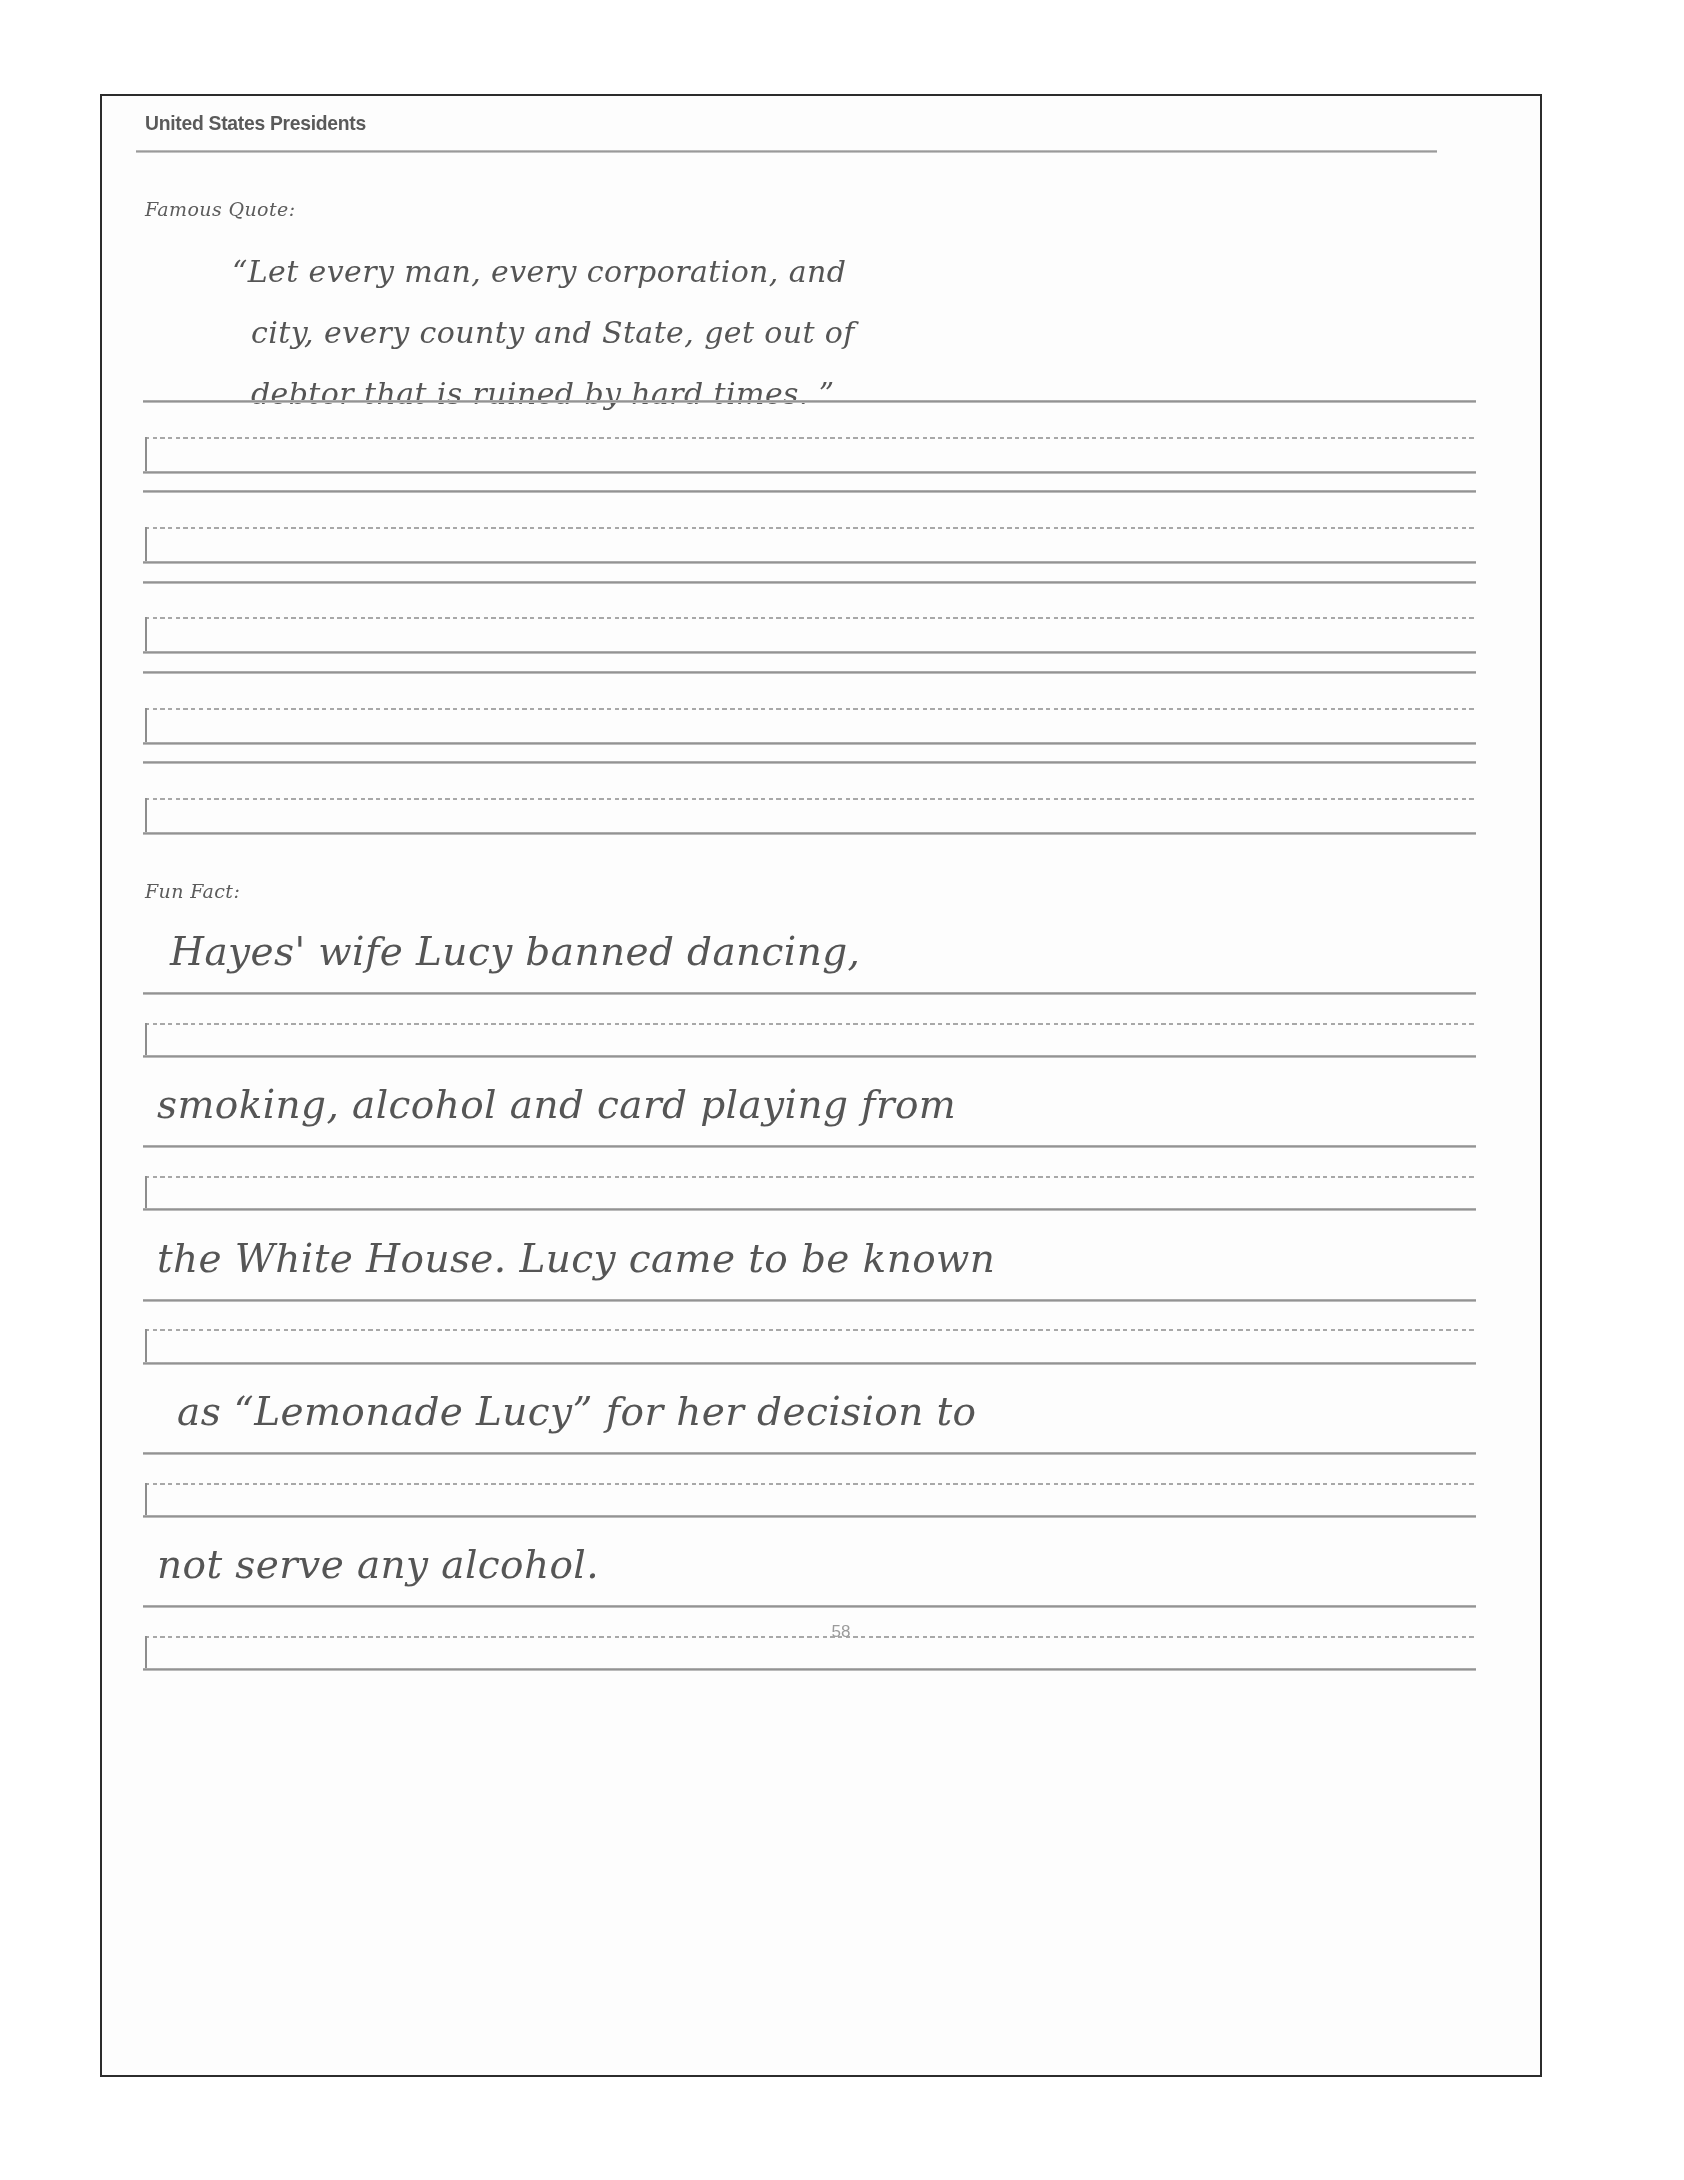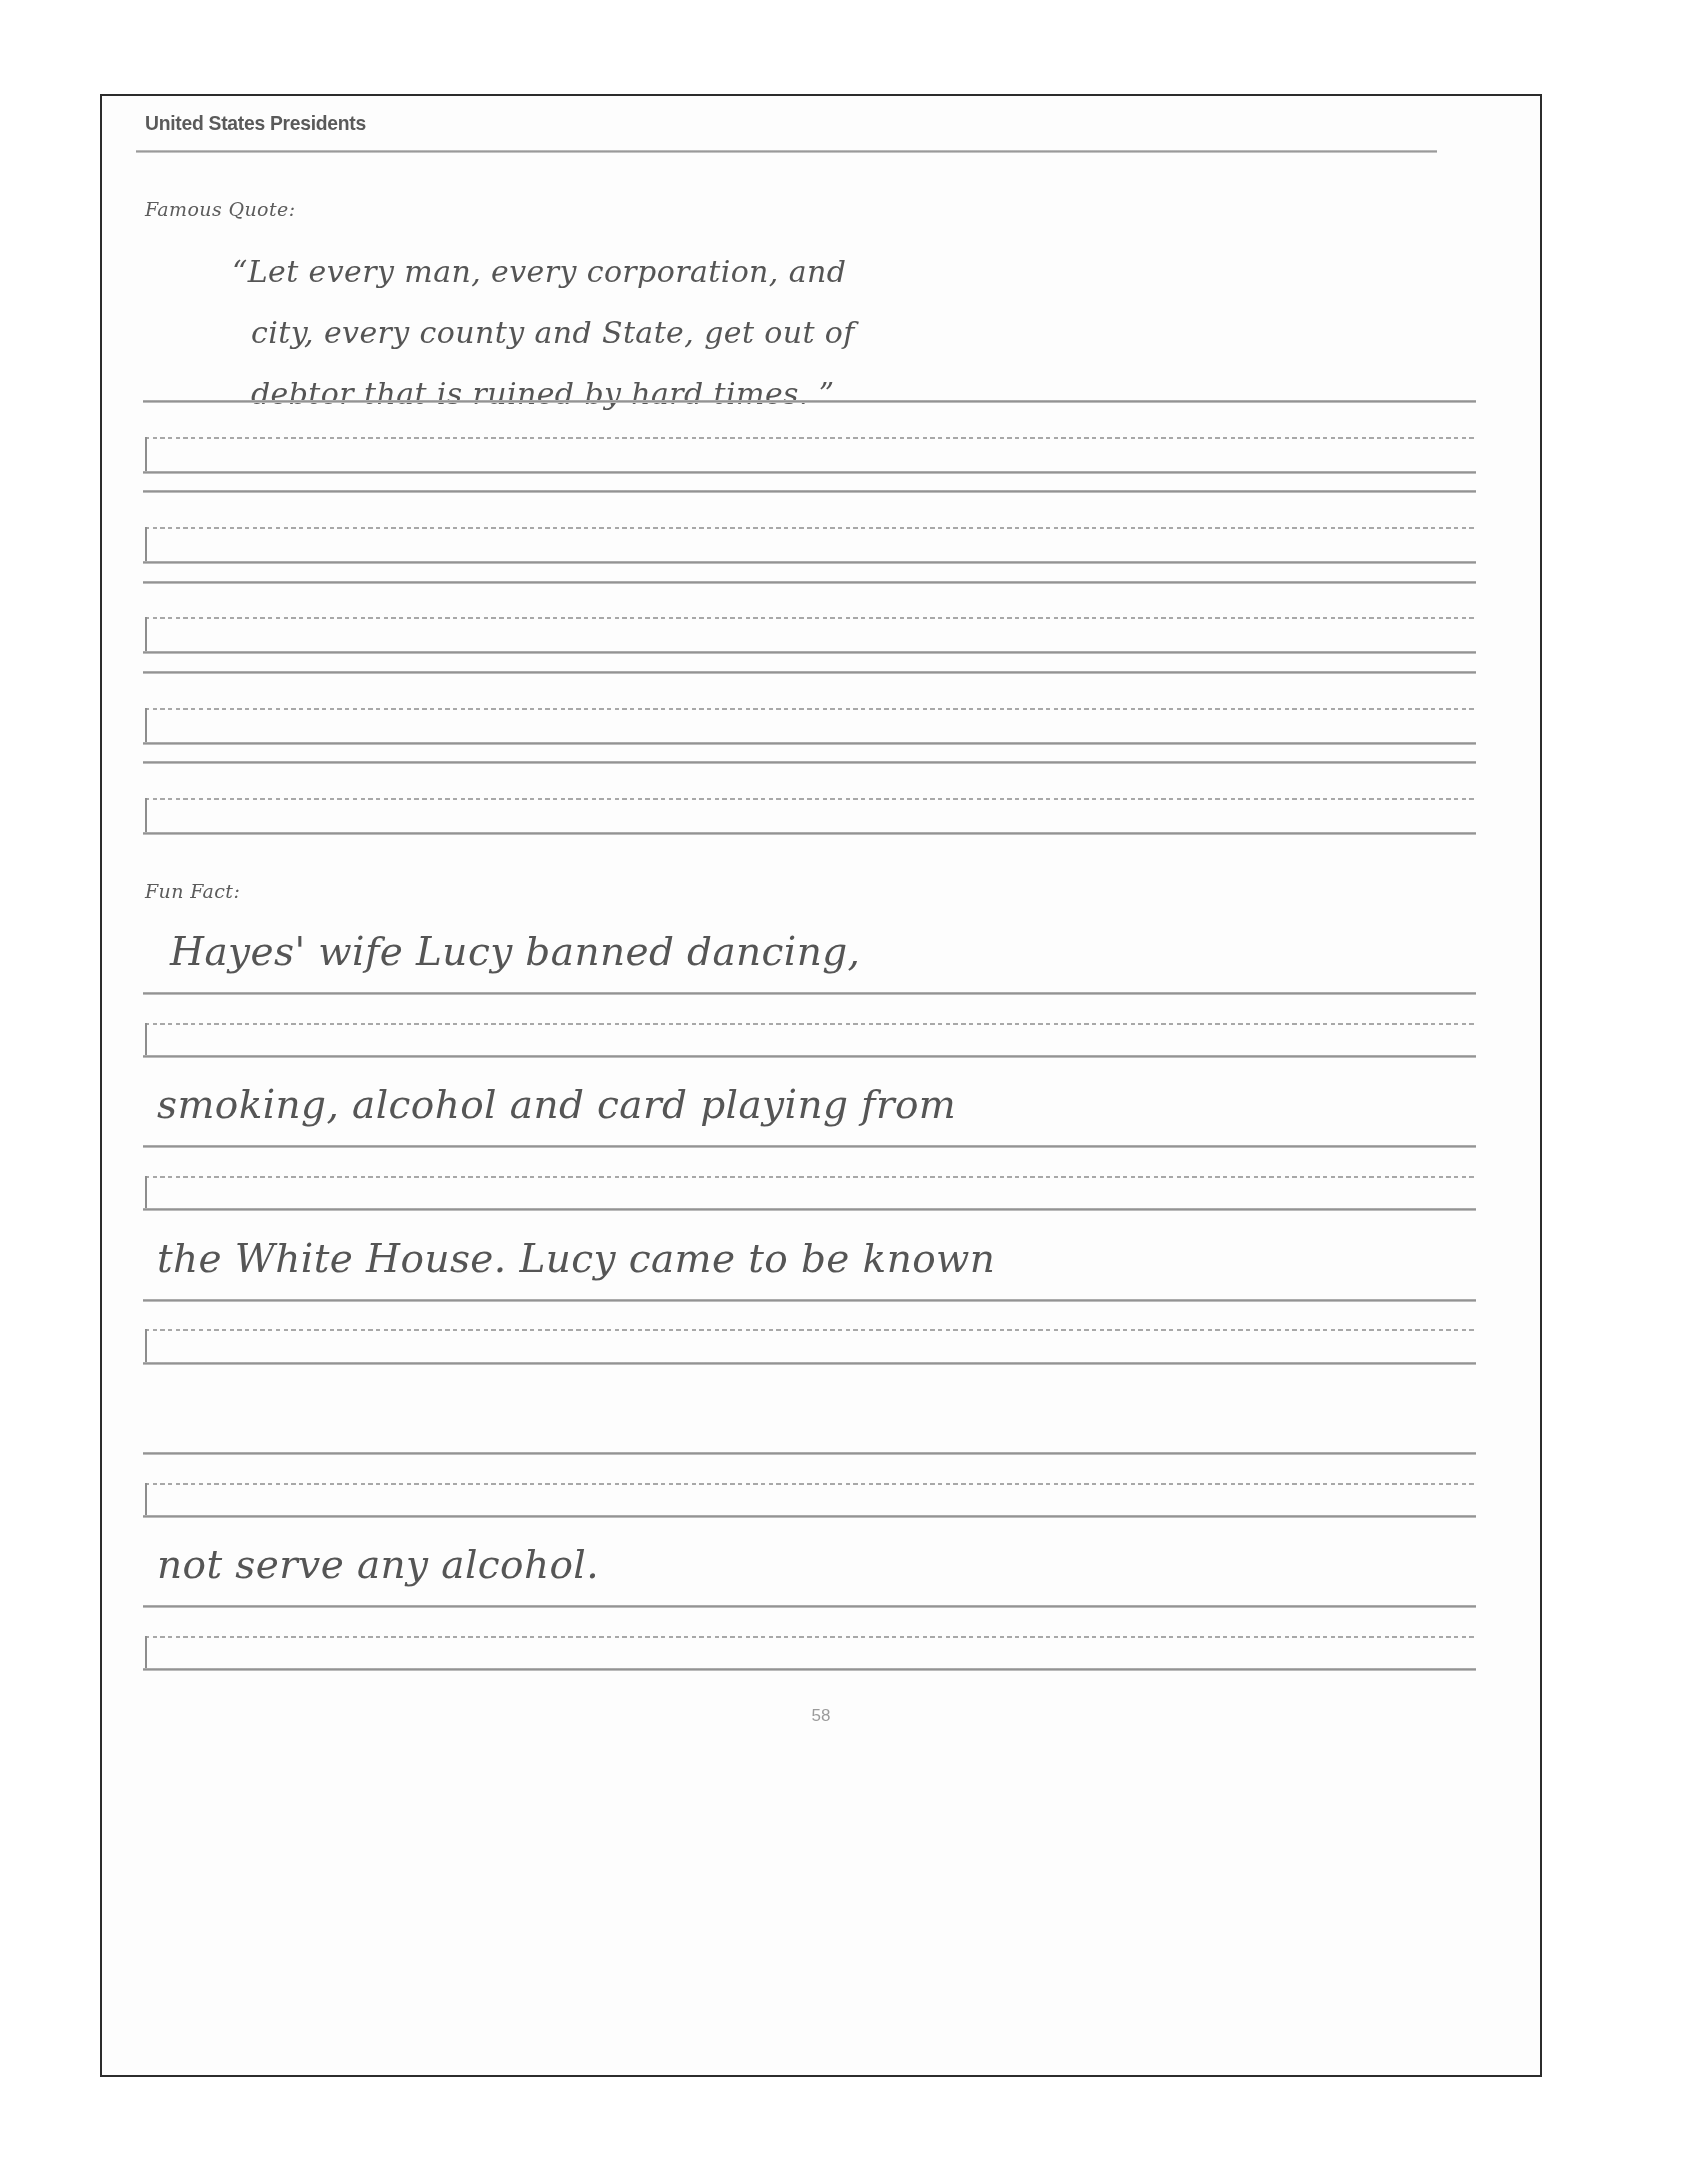--- a/index.html
+++ b/index.html
@@ -182,27 +182,28 @@
   <div class="rule-dashed" style="left:43px; top:1080px; width:1331px;"></div>
   <div class="rule-tick" style="left:43px; top:1080px; height:34px;"></div>
   <div class="rule-solid" style="left:41px; top:1112px; width:1333px;"></div>
 
   <div class="cursive written-line" style="left:55px; top:1140px;">the White House. Lucy came to be known</div>
   <div class="rule-solid" style="left:41px; top:1203px; width:1333px;"></div>
   <div class="rule-dashed" style="left:43px; top:1233px; width:1331px;"></div>
   <div class="rule-tick" style="left:43px; top:1233px; height:34px;"></div>
   <div class="rule-solid" style="left:41px; top:1266px; width:1333px;"></div>
 
+  <div class="cursive written-line" style="left:75px; top:1293px;">as “Lemonade Lucy” for her decision to</div>
   <div class="rule-solid" style="left:41px; top:1356px; width:1333px;"></div>
   <div class="rule-dashed" style="left:43px; top:1387px; width:1331px;"></div>
   <div class="rule-tick" style="left:43px; top:1387px; height:34px;"></div>
   <div class="rule-solid" style="left:41px; top:1419px; width:1333px;"></div>
 
   <div class="cursive written-line" style="left:55px; top:1446px;">not serve any alcohol.</div>
   <div class="rule-solid" style="left:41px; top:1509px; width:1333px;"></div>
   <div class="rule-dashed" style="left:43px; top:1540px; width:1331px;"></div>
   <div class="rule-tick" style="left:43px; top:1540px; height:34px;"></div>
   <div class="rule-solid" style="left:41px; top:1572px; width:1333px;"></div>
 
-  <div class="page-number" style="top:1610px;">58</div>
+  <div class="page-number" style="top:1526px;padding-left:20px;">58</div>
 
 </div>
 
 
 </body></html>

